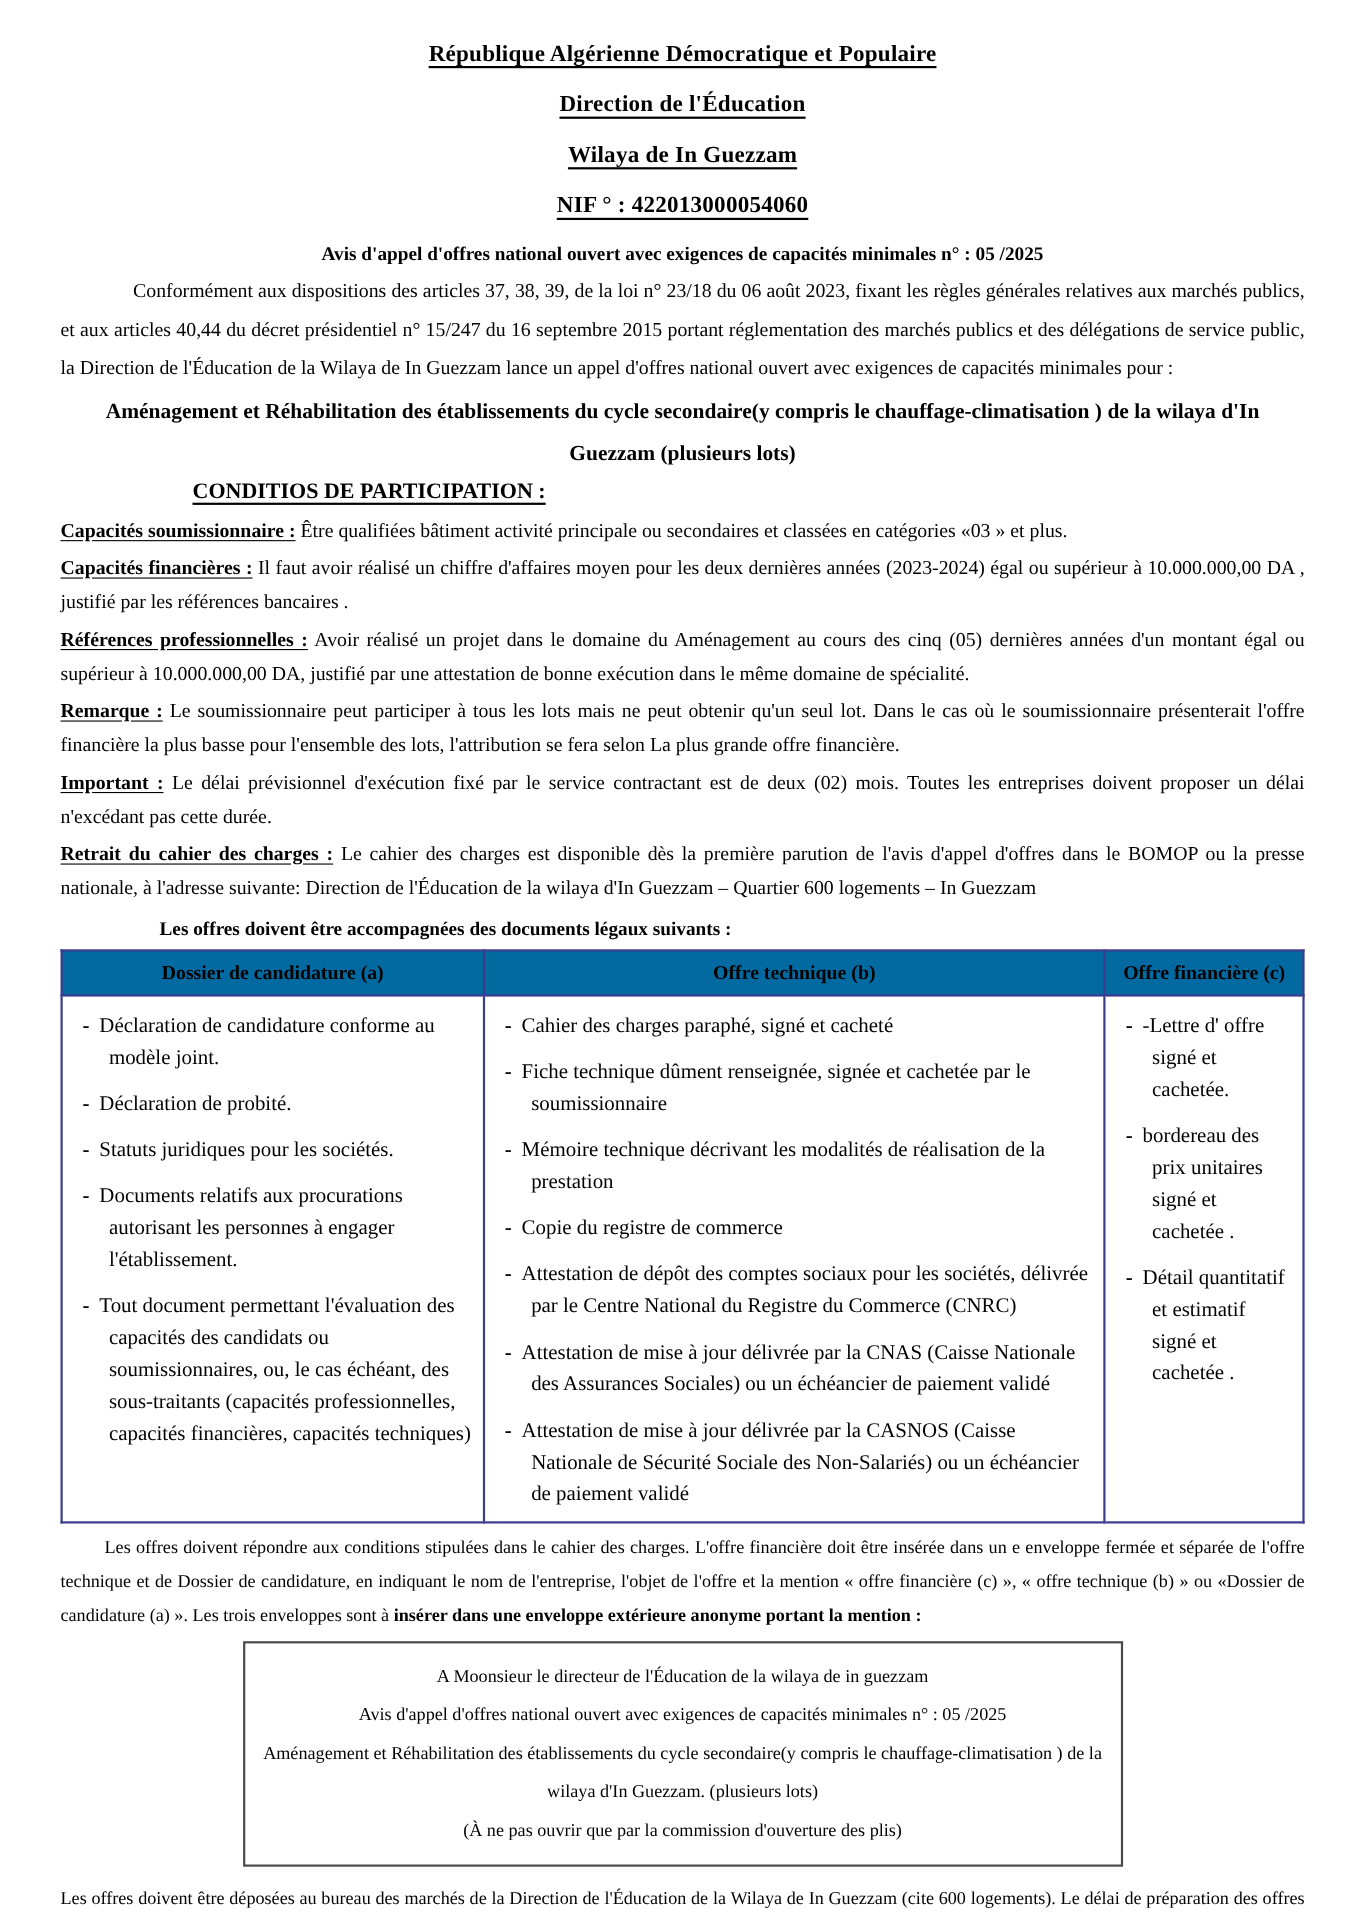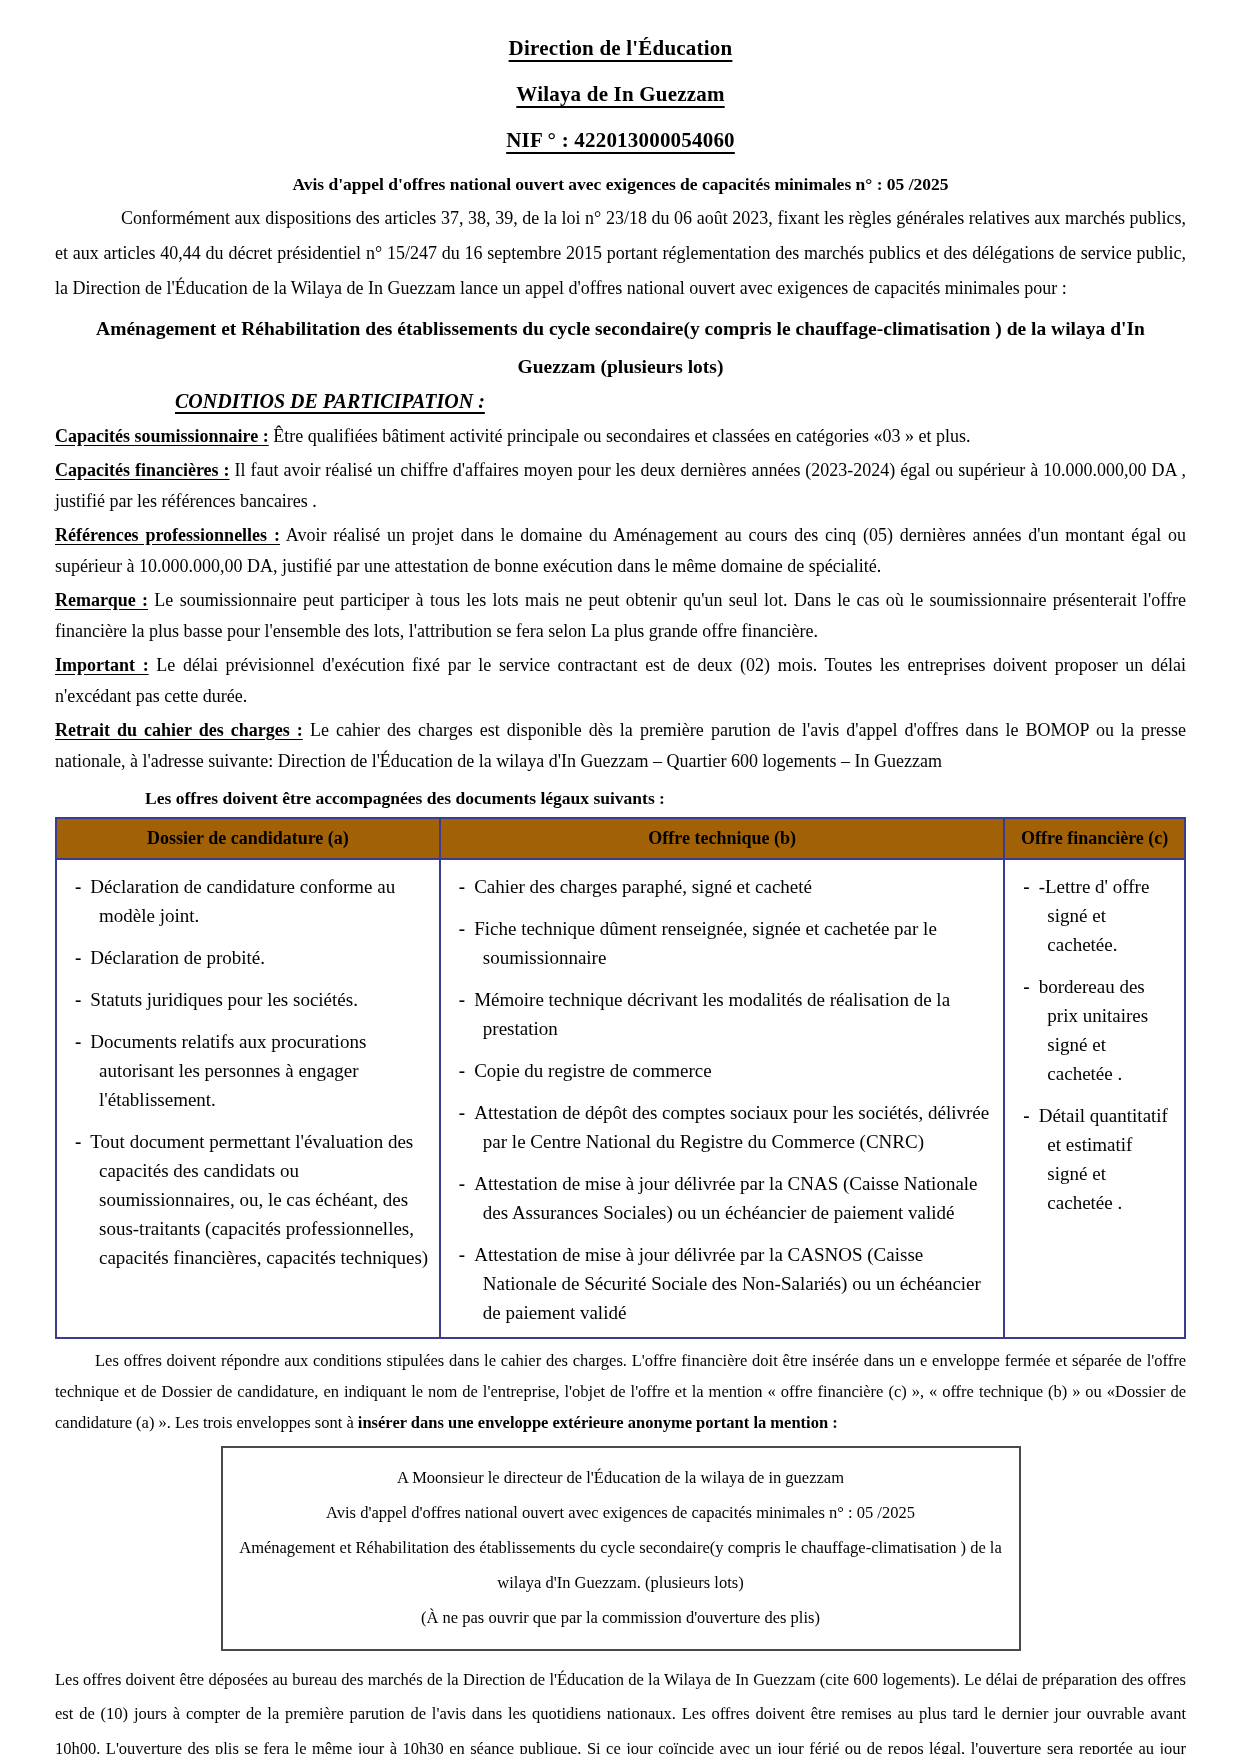--- a/index.html
+++ b/index.html
@@ -23,35 +23,35 @@
   }
   .para.indent { text-indent: 66px; }
 
   .project-title {
     text-align: center; font-weight: bold; font-size: 19.5px; line-height: 38px; margin: 2px 0 4px 0;
   }
 
   .conditions-heading { margin: 4px 0 8px 120px; }
   .conditions-heading span {
     font-weight: bold; font-size: 20px;
-    text-decoration: underline; text-underline-offset: 4px; font-style: italic;
+    text-decoration: underline; text-underline-offset: 4px;
   }
 
   .cond { font-size: 18px; line-height: 31.5px; text-align: justify; margin: 0 0 2px 0; }
   .cond .lbl { font-weight: bold; text-decoration: underline; text-underline-offset: 3px; }
 
   .docs-heading { margin: 10px 0 8px 90px; font-weight: bold; font-size: 17.5px; }
 
   table.docs {
     border-collapse: collapse; width: 100%; table-layout: fixed;
     margin: 2px 0 6px 0;
   }
   table.docs th, table.docs td { border: 2px solid #3b3b8f; }
   table.docs th {
-    background: #a16207; font-weight: bold; font-size: 18px;
+    background: #0369a1; font-weight: bold; font-size: 18px;
     padding: 9px 4px; text-align: center;
   }
   table.docs td { vertical-align: top; padding: 12px 8px 10px 8px; font-size: 19px; line-height: 29px; }
   .col-a { width: 34%; } .col-b { width: 50%; } .col-c { width: 16%; }
   .cell-item { padding-left: 34px; text-indent: -24px; margin-bottom: 13px; }
   .cell-item:last-child { margin-bottom: 0; }
   .cell-item::before { content: "-"; font-weight: bold; margin-right: 9px; }
 
   .envelope-para { font-size: 16.5px; line-height: 31px; text-align: justify; margin: 6px 0 4px 0; }
   .envelope-para .first-indent { display: inline-block; width: 40px; }
@@ -63,20 +63,21 @@
   }
   .mention-box .line { font-weight: normal; font-size: 16.5px; line-height: 35px; }
 
   .deposit-para { font-size: 16.5px; line-height: 34.5px; text-align: justify; margin: 12px 0 4px 0; }
 </style>
 </head>
 <body>
 
 <div class="page">
 
+  <div class="hdr"><span>République Algérienne Démocratique et Populaire</span></div>
   <div class="hdr"><span>Direction de l'Éducation</span></div>
   <div class="hdr"><span>Wilaya de In Guezzam</span></div>
   <div class="hdr"><span>NIF ° : 422013000054060</span></div>
 
   <div class="notice-title">Avis d'appel d'offres national ouvert avec exigences de capacités minimales n° : 05 /2025</div>
 
   <p class="para indent">Conformément aux dispositions des articles 37, 38, 39, de la loi n° 23/18 du 06 août 2023, fixant les règles générales relatives aux marchés publics, et aux articles 40,44 du décret présidentiel n° 15/247 du 16 septembre 2015 portant  réglementation des marchés publics et des délégations de service public, la Direction de l'Éducation de la Wilaya de In Guezzam lance un appel d'offres national ouvert avec exigences de capacités minimales pour :</p>
 
   <div class="project-title">Aménagement et Réhabilitation des établissements du cycle secondaire(y compris le chauffage-climatisation ) de la wilaya d'In Guezzam (plusieurs lots)</div>
 

